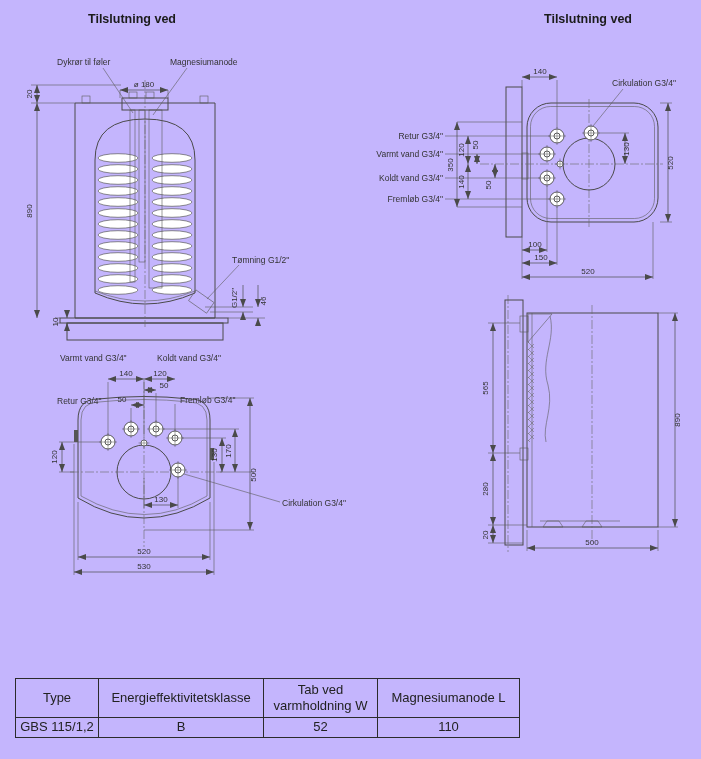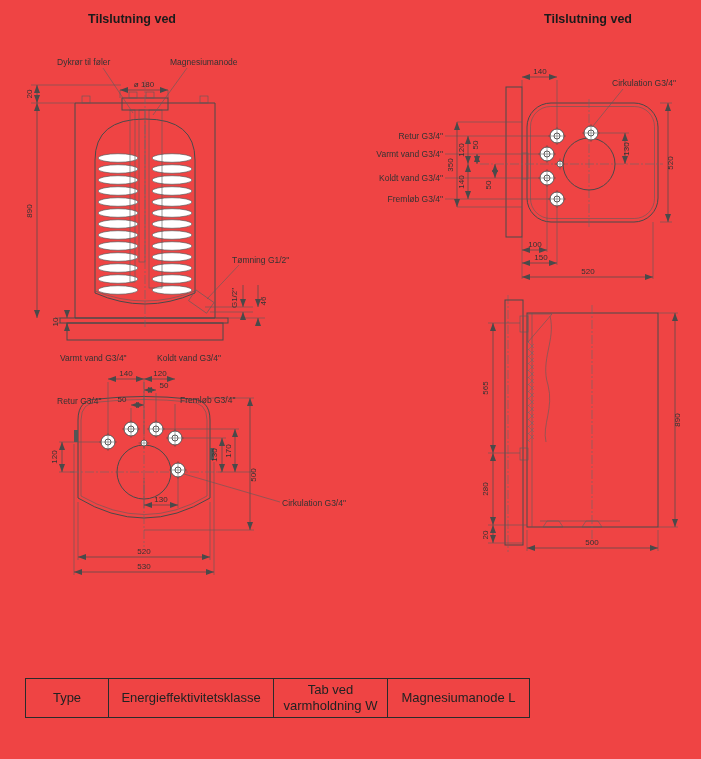--- a/index.html
+++ b/index.html
@@ -1,27 +1,27 @@
 <!DOCTYPE html>
 <html><head>
 <meta charset="utf-8">
 <style>
   html,body{margin:0;padding:0;background:#fff;}
-  .page{position:relative;width:701px;height:759px;background:#ef4444;overflow:hidden;
+  .page{position:relative;width:701px;height:759px;background:#c4b5fd;overflow:hidden;
         font-family:"Liberation Sans",sans-serif;}
   .title{position:absolute;font-weight:bold;font-size:12.5px;line-height:15px;
          color:#1b1b1b;text-align:center;}
   svg{position:absolute;overflow:visible;}
   svg text{font-family:"Liberation Sans",sans-serif;font-size:8px;fill:#333;}
   svg text.lbl{font-size:8.5px;}
   .ln{stroke:#4a4a4a;stroke-width:1;fill:none;}
   .tn{stroke:#5c5c5c;stroke-width:.6;fill:none;}
   .dim{stroke:#4a4a4a;stroke-width:.7;fill:none;}
   .cl{stroke:#6a6a6a;stroke-width:.6;fill:none;stroke-dasharray:9 2 2 2;}
-  table.spec{position:absolute;left:25px;top:678px;border-collapse:collapse;table-layout:fixed;}
+  table.spec{position:absolute;left:15px;top:678px;border-collapse:collapse;table-layout:fixed;}
   table.spec th,table.spec td{border:1.7px solid #2b2b2b;text-align:center;vertical-align:middle;
       font-size:13px;color:#222;font-weight:normal;padding:0 4px;line-height:1.25;}
   table.spec tr.hd{height:39px;}
   table.spec tr.dr{height:20px;}
 </style>
 </head>
 <body>
 
 <div class="page">
 
@@ -307,16 +307,22 @@
         <col style="width:114px">
         <col style="width:142px">
     </colgroup>
     <tbody>
         <tr class="hd">
       <th>Type</th>
       <th>Energieffektivitetsklasse</th>
       <th>Tab ved varmholdning W</th>
       <th>Magnesiumanode L</th>
     </tr>
+    <tr class="dr">
+      <td>GBS 115/1,2</td>
+      <td>B</td>
+      <td>52</td>
+      <td>110</td>
+    </tr>
   </tbody>
     </table>
 
 </div>
 
 </body></html>

